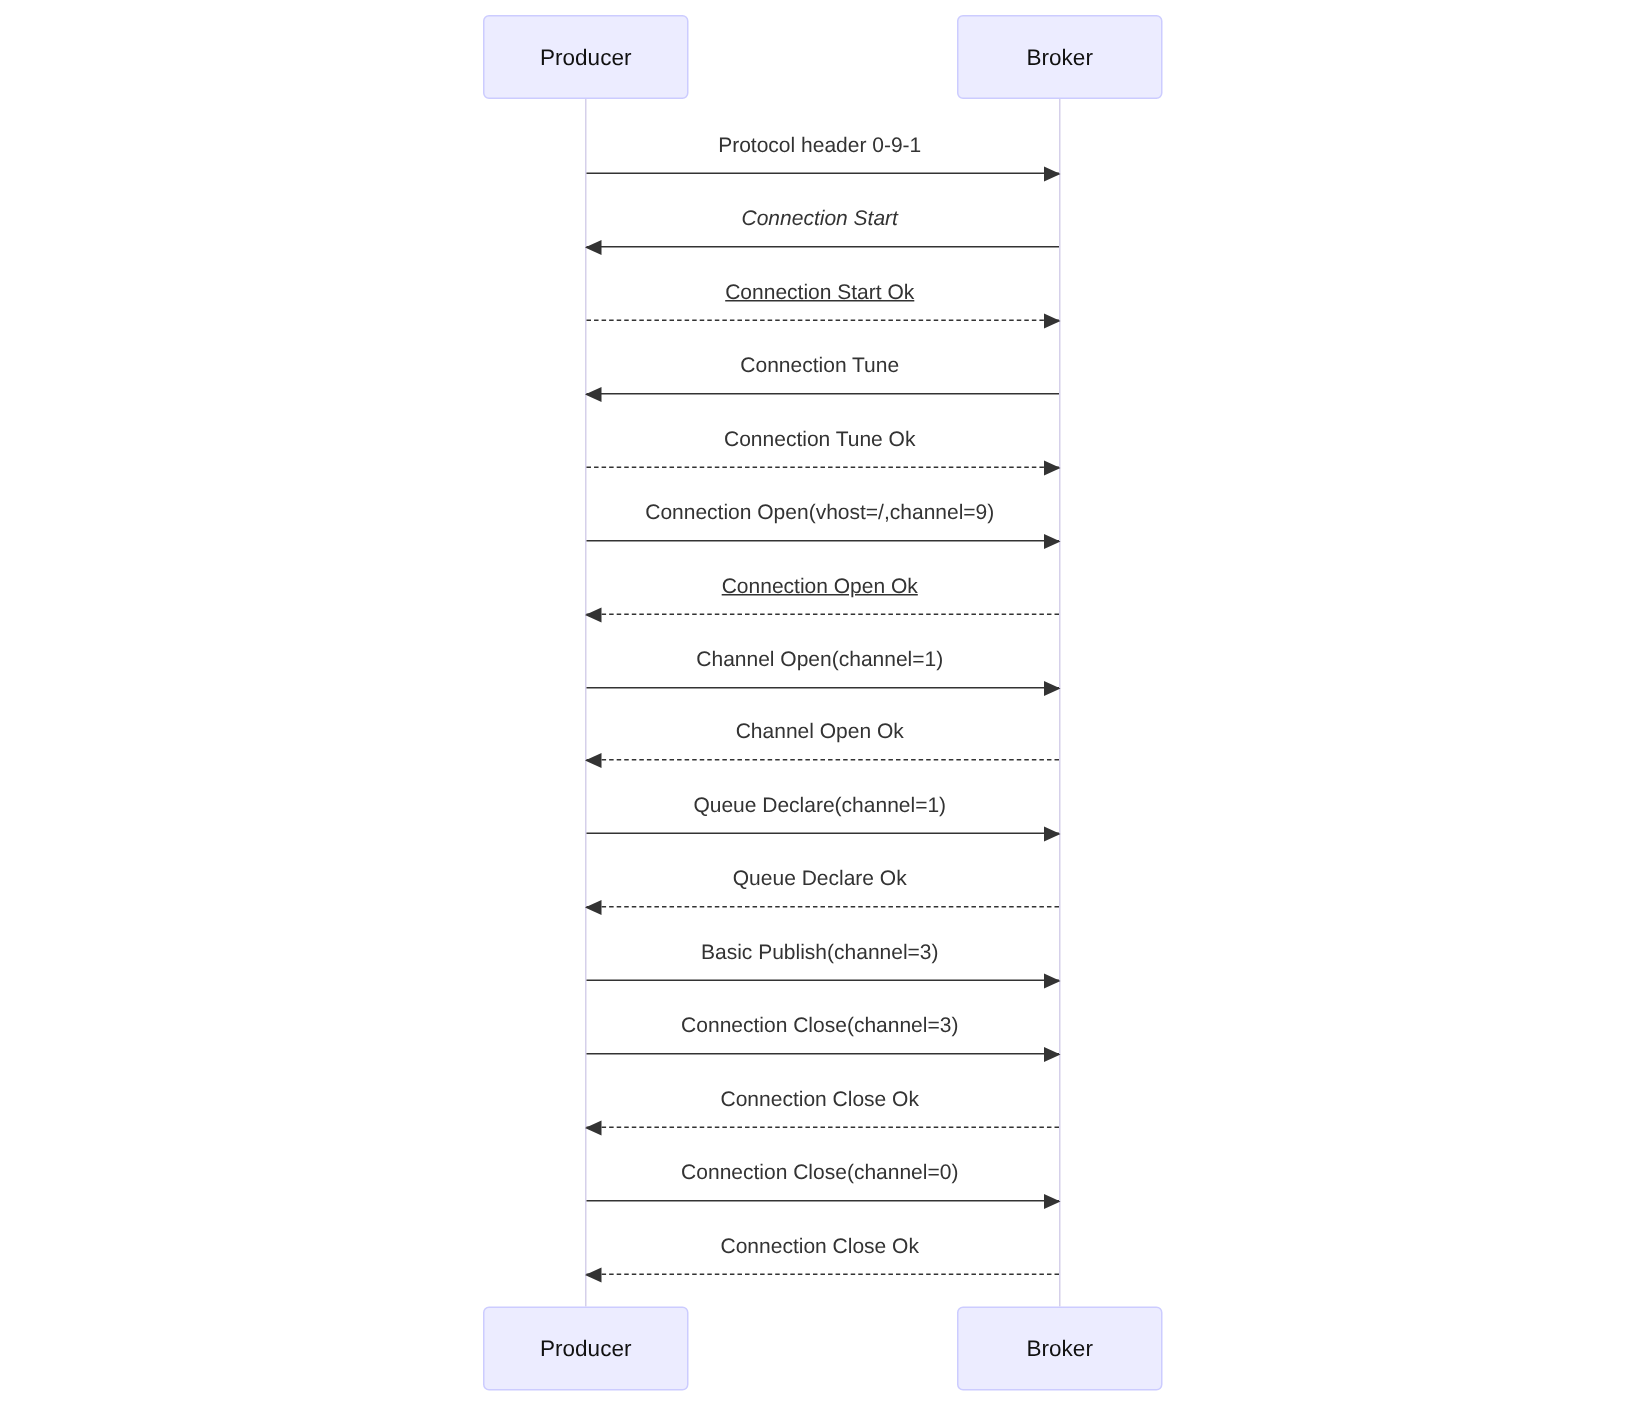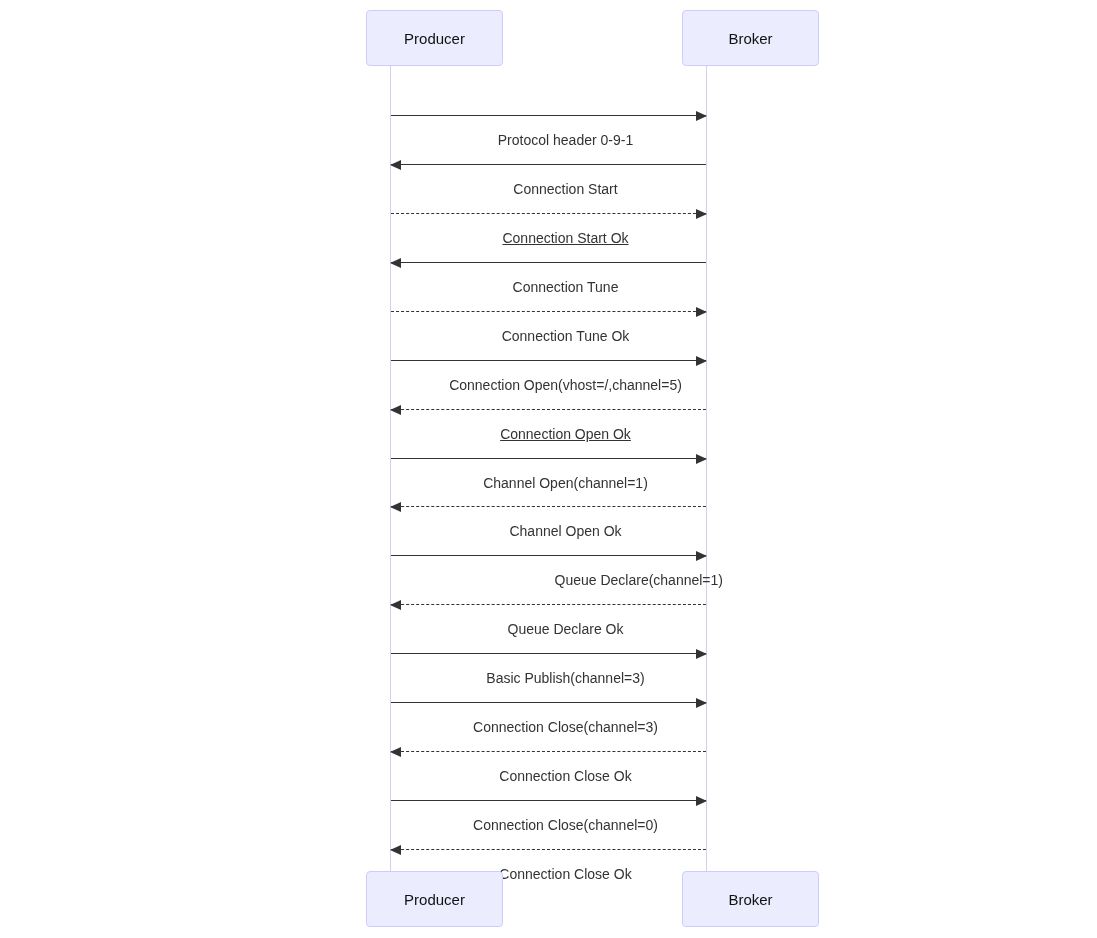--- a/index.html
+++ b/index.html
@@ -8,31 +8,30 @@
     background:var(--bg,#fff);
     font-family:"Liberation Sans","DejaVu Sans",sans-serif;
     color:var(--text,#333);
   }
   .actor-box{
     position:absolute;width:137px;height:56px;box-sizing:border-box;
     background:var(--actor-fill,#ECECFF);
     border:1px solid var(--actor-border,#CCCCFF);
     border-radius:4px;
     display:flex;align-items:center;justify-content:center;
-    font-size:15px;color:#111;margin-left:44px;
+    font-size:15px;color:#111;
   }
   .lifeline{
     position:absolute;width:0;
     border-left:1.5px solid var(--lifeline,#D5D0EA);
   }
   .msg-label{
-    position:absolute;left:408px;width:315px;height:18px;line-height:18px;
+    position:absolute;left:389px;width:315px;height:18px;line-height:18px;
     text-align:center;font-size:14px;color:var(--text,#333);
     white-space:nowrap;
-    margin-top:44px;
   }
   .msg-line{
     position:absolute;left:391px;width:315px;height:0;
     border-top:1.6px solid var(--arrow,#333);
   }
   .msg-line.dashed{border-top-style:dashed;border-top-width:1.4px;}
   .arrowhead{
     position:absolute;top:-5.5px;width:0;height:0;
     border-top:5px solid transparent;border-bottom:5px solid transparent;
   }
@@ -48,53 +47,53 @@
   <div class="lifeline" style="left:706px;top:66px;height:805px;"></div>
 
   <div class="actor-box" style="left:322px;top:10px;">Producer</div>
   <div class="actor-box" style="left:638px;top:10px;">Broker</div>
 
   <div id="messages">
       <div class="msg-label" style="top: 87px;">Protocol header 0-9-1</div>
       <div class="msg-line" style="top: 115px;">
         <span class="arrowhead right"></span>
       </div>
-      <div class="msg-label" style="top: 136px;">Connection Start</div>
+      <div class="msg-label" style="top: 136px; font-style: italic;">Connection Start</div>
       <div class="msg-line" style="top: 164px;">
         <span class="arrowhead left"></span>
       </div>
       <div class="msg-label" style="top: 185px; text-decoration: underline;">Connection Start Ok</div>
       <div class="msg-line dashed" style="top: 213px;">
         <span class="arrowhead right"></span>
       </div>
       <div class="msg-label" style="top: 234px;">Connection Tune</div>
       <div class="msg-line" style="top: 262px;">
         <span class="arrowhead left"></span>
       </div>
       <div class="msg-label" style="top: 283px;">Connection Tune Ok</div>
       <div class="msg-line dashed" style="top: 311px;">
         <span class="arrowhead right"></span>
       </div>
-      <div class="msg-label" style="top: 332px;">Connection Open(vhost=/,channel=5)</div>
+      <div class="msg-label" style="top: 332px;">Connection Open(vhost=/,channel=9)</div>
       <div class="msg-line" style="top: 360px;">
         <span class="arrowhead right"></span>
       </div>
       <div class="msg-label" style="top: 381px; text-decoration: underline;">Connection Open Ok</div>
       <div class="msg-line dashed" style="top: 409px;">
         <span class="arrowhead left"></span>
       </div>
       <div class="msg-label" style="top: 430px;">Channel Open(channel=1)</div>
       <div class="msg-line" style="top: 458px;">
         <span class="arrowhead right"></span>
       </div>
       <div class="msg-label" style="top: 478px; text-align: center;">Channel Open Ok</div>
       <div class="msg-line dashed" style="top: 506px;">
         <span class="arrowhead left"></span>
       </div>
-      <div class="msg-label" style="top: 527px; text-align: right;">Queue Declare(channel=1)</div>
+      <div class="msg-label" style="top: 527px;">Queue Declare(channel=1)</div>
       <div class="msg-line" style="top: 555px;">
         <span class="arrowhead right"></span>
       </div>
       <div class="msg-label" style="top: 576px;">Queue Declare Ok</div>
       <div class="msg-line dashed" style="top: 604px;">
         <span class="arrowhead left"></span>
       </div>
       <div class="msg-label" style="top: 625px;">Basic Publish(channel=3)</div>
       <div class="msg-line" style="top: 653px;">
         <span class="arrowhead right"></span>

